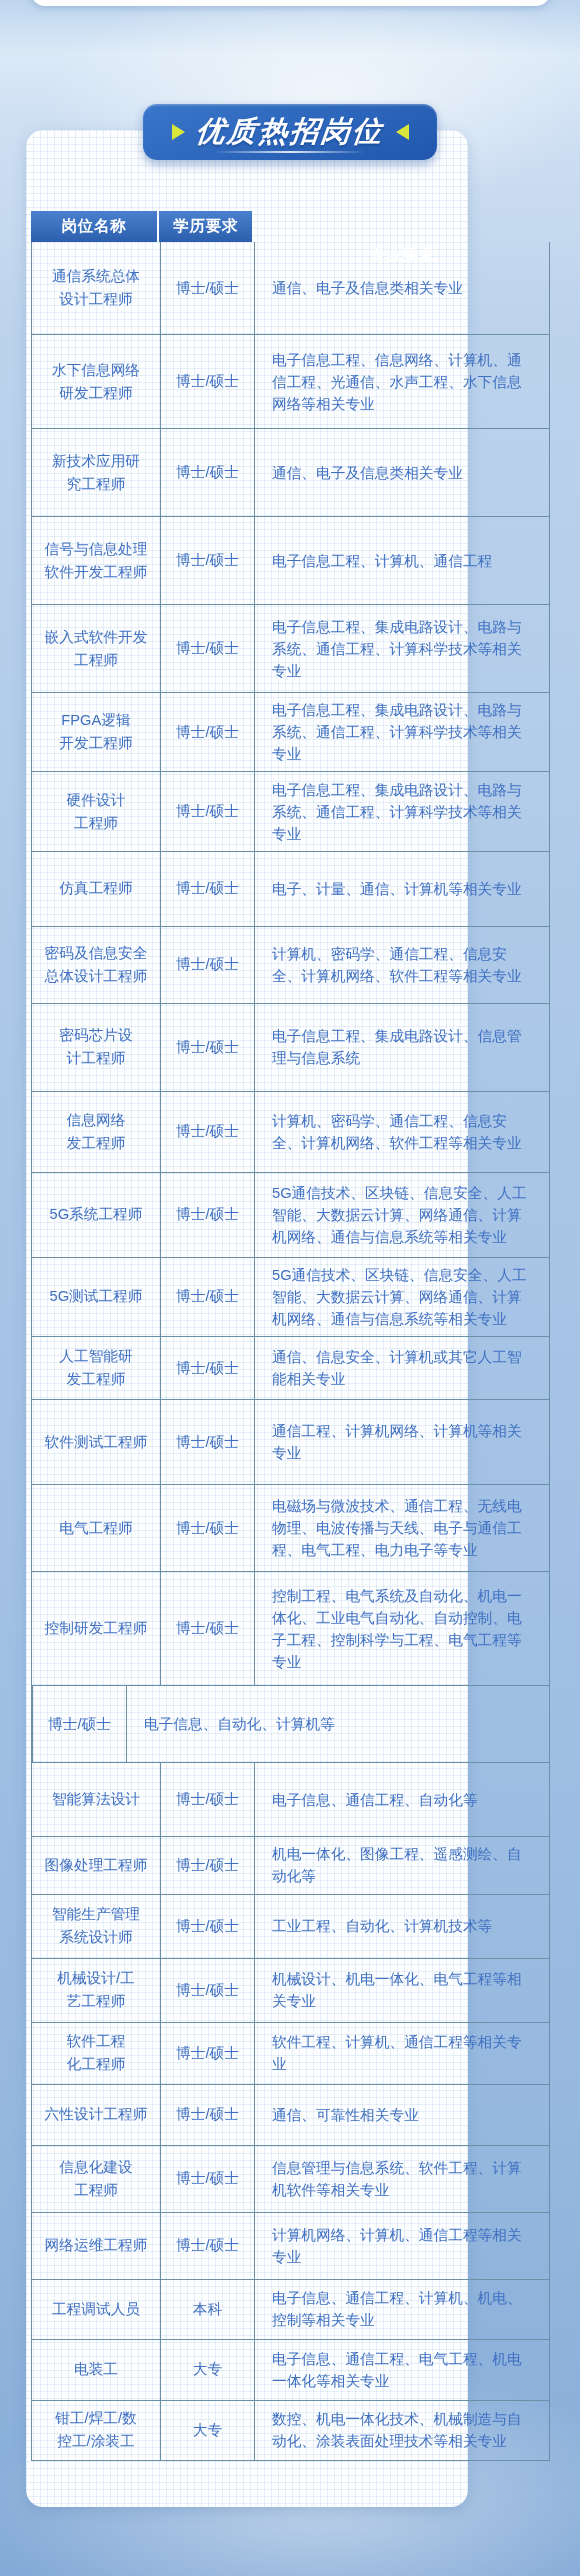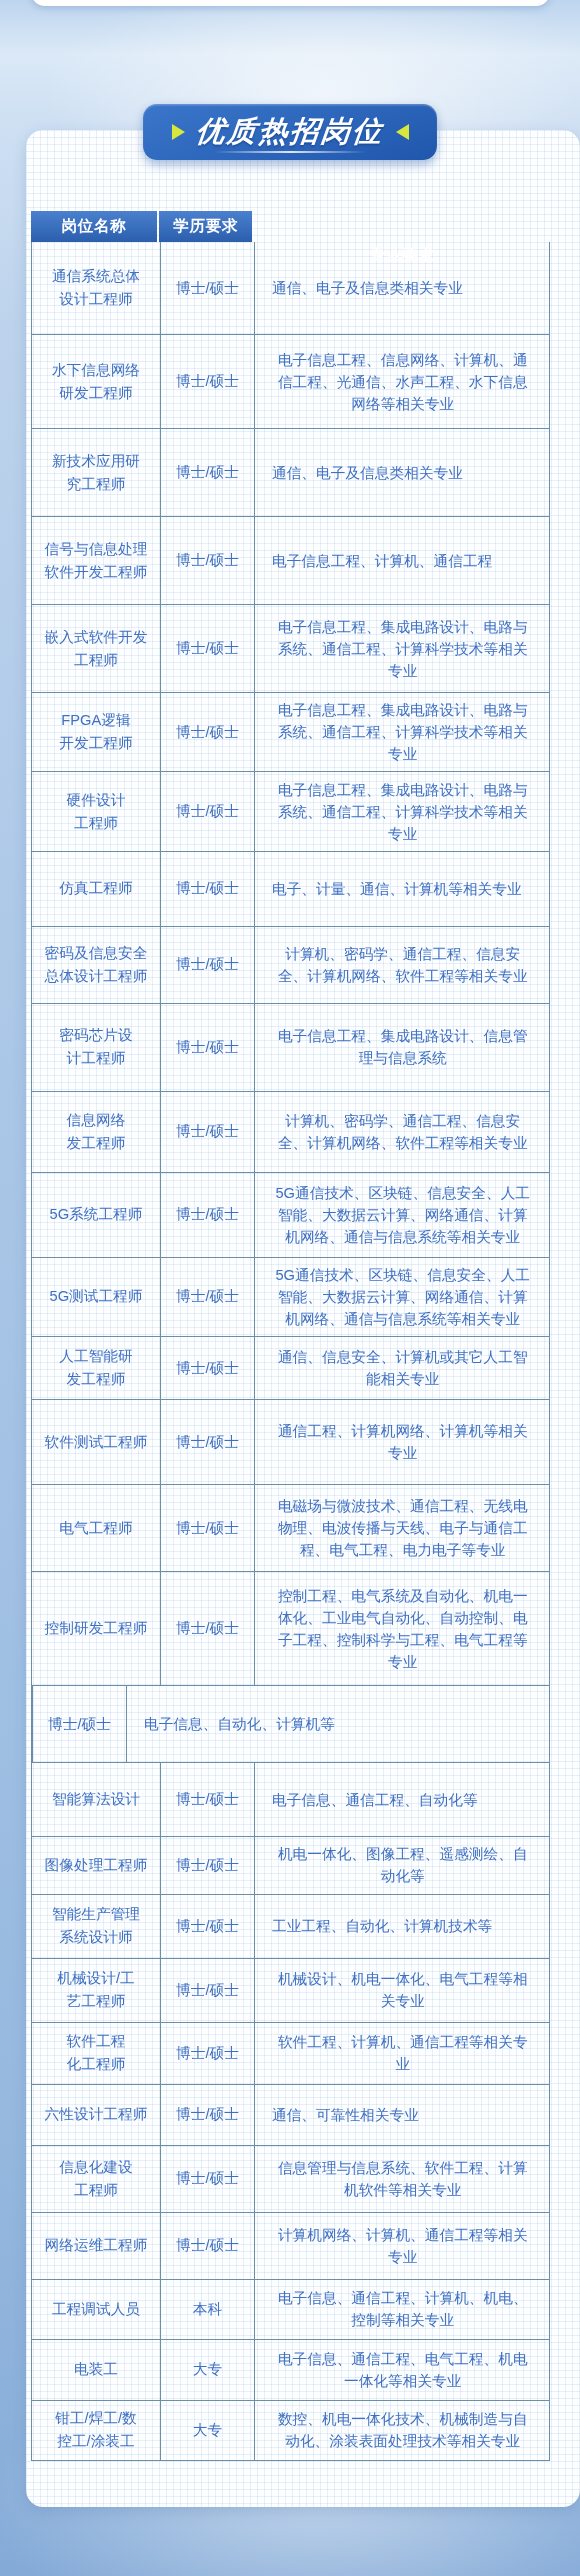--- a/index.html
+++ b/index.html
@@ -23,21 +23,21 @@
         #aec9e8 929px,#a2c1e4 1549px,#97b9df 2091px,#8bb0da 2432px,#84aad7 2576px);
   }
   
   .prev-card-bottom{
     position:absolute;left:31px;top:-14px;width:519px;height:20px;
     background:#ffffff;border-radius:0 0 14px 14px;
     box-shadow:0 2.3px 7px rgba(90,130,180,.35);
   }
   
   .card{
-    position:absolute;left:25.6px;top:130px;width:554px;height:2377px;
+    position:absolute;left:25.6px;top:130px;width:442px;height:2377px;
     border-radius:17px;background-color:#fcfeff;
     background-image:
       linear-gradient(rgba(125,165,210,.17) 0.8px, transparent 0.8px),
       linear-gradient(90deg, rgba(125,165,210,.17) 0.8px, transparent 0.8px);
     background-size:7px 7px;
     box-shadow:0 4.6px 14px rgba(90,130,180,.28);
     z-index:1;
   }
   
   .banner{
@@ -74,21 +74,21 @@
   .trow + .trow{border-top:1.5px solid var(--table-border);}
   .td{
     color:var(--cell-text);font-size:14.7px;
     display:flex;align-items:center;justify-content:center;
     padding:4.6px 3.1px;text-align:center;
   }
   .td1{width:128px;line-height:23px;white-space:pre-line;}
   .td2{width:94px;border-left:1.5px solid var(--table-border);}
   .td3{
     flex:1;border-left:1.5px solid var(--table-border);
-    justify-content:flex-start;text-align:center;line-height:22px;
+    justify-content:flex-start;text-align:left;line-height:22px;
     padding:6.2px 15.5px 6.2px 17px;
   }
   
   .tbody .trow:nth-child(1){min-height:92px}
   .tbody .trow:nth-child(2){min-height:94px}
   .tbody .trow:nth-child(3){min-height:88px}
   .tbody .trow:nth-child(4){min-height:88px}
   .tbody .trow:nth-child(5){min-height:88px}
   .tbody .trow:nth-child(6){min-height:79px}
   .tbody .trow:nth-child(7){min-height:74px}

